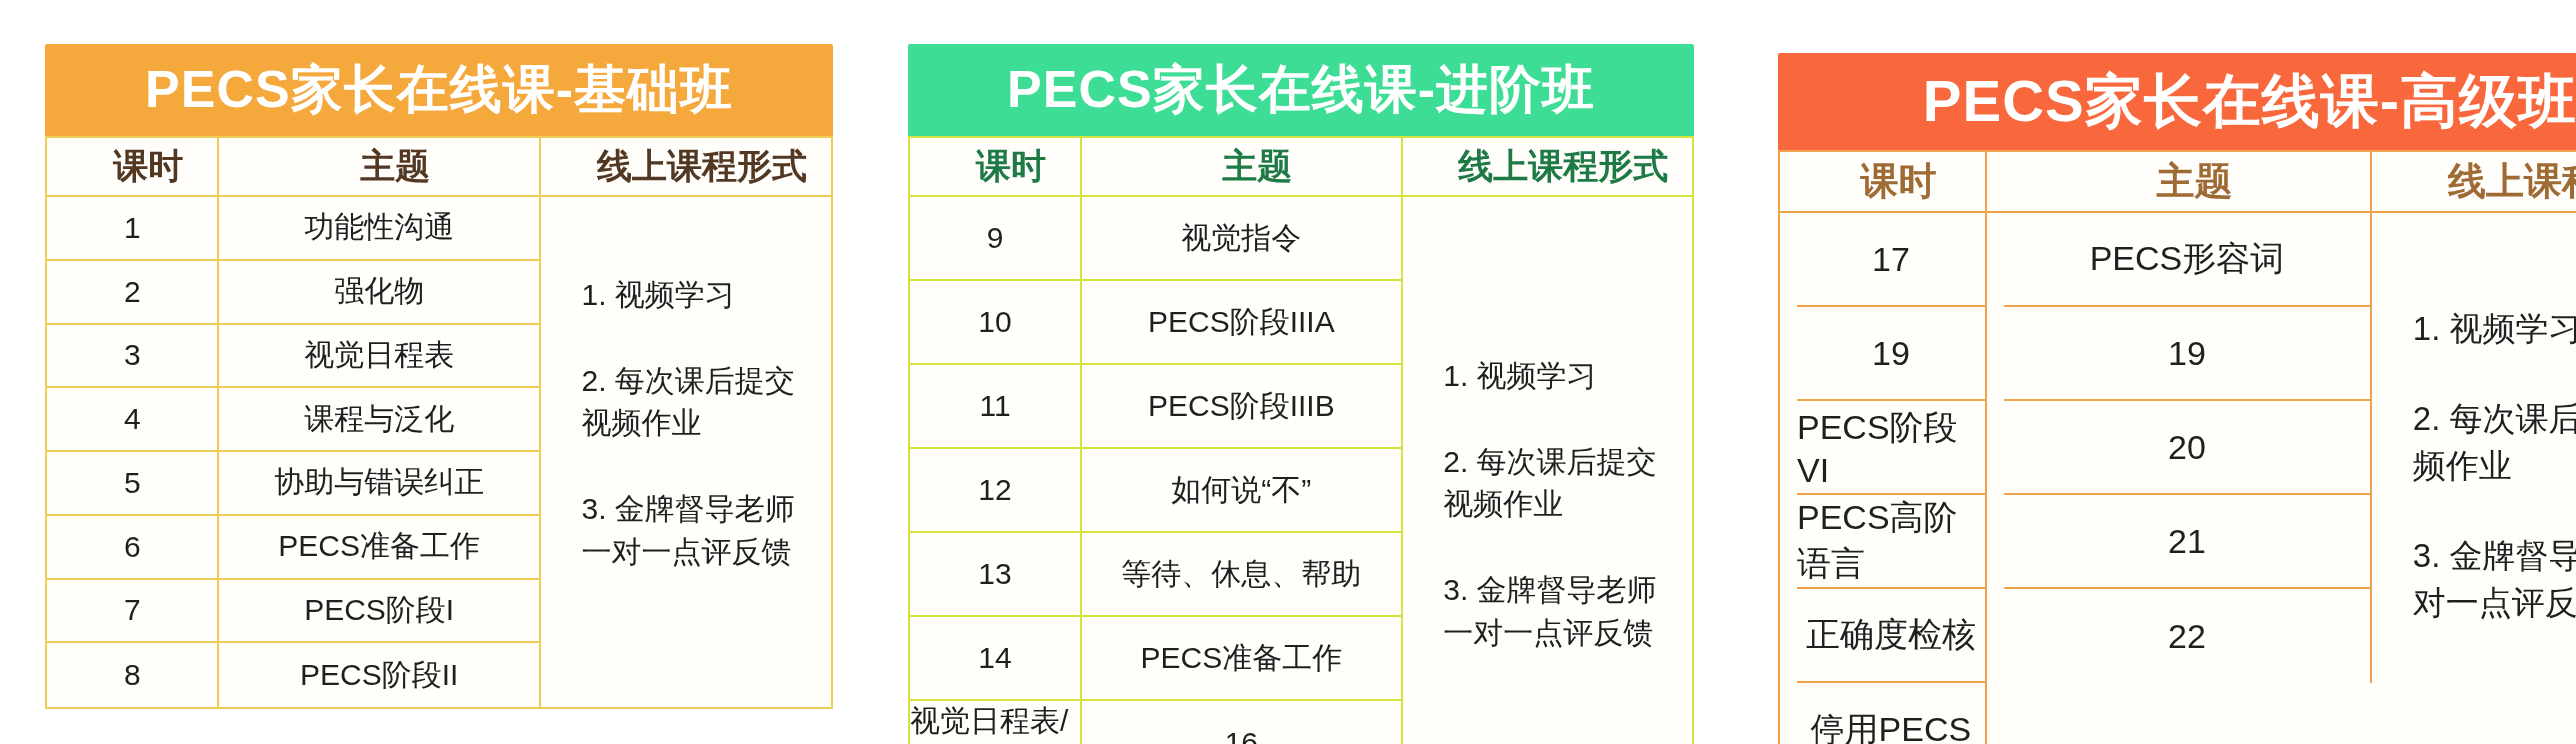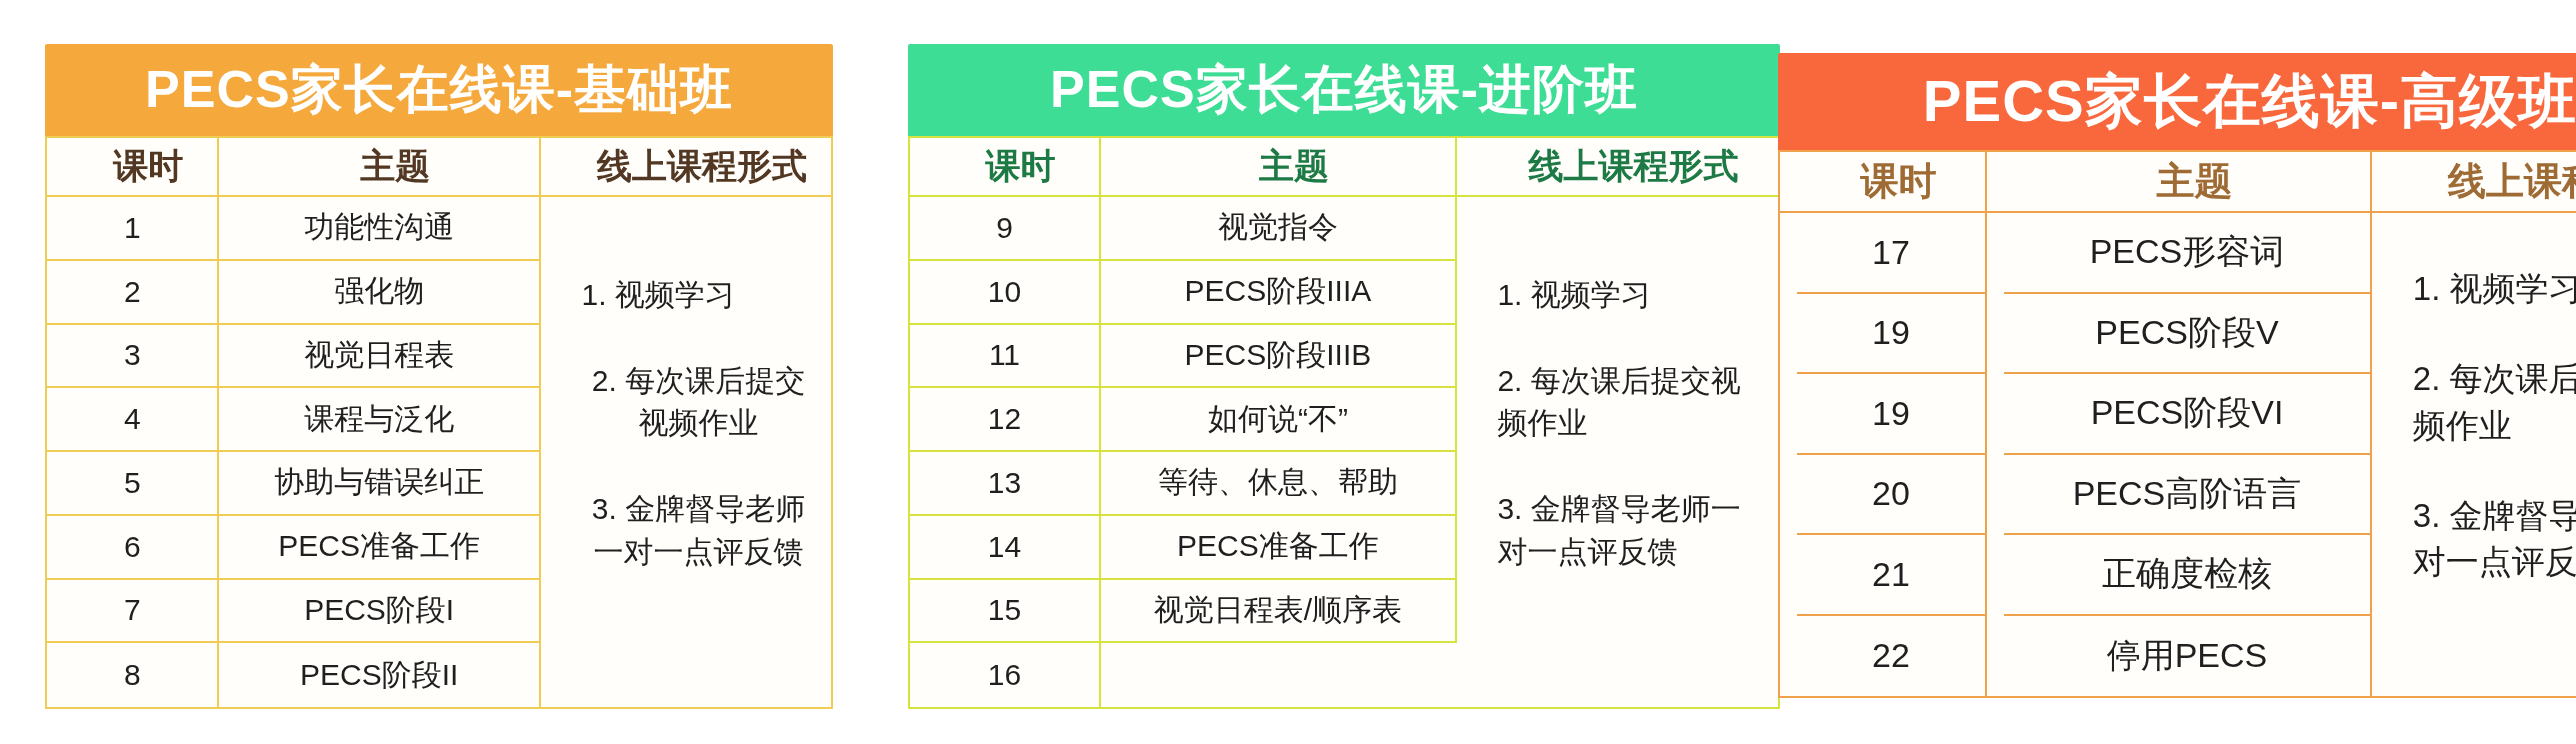--- a/index.html
+++ b/index.html
@@ -3,22 +3,22 @@
 <meta charset="utf-8">
 <style>
   html,body{margin:0;padding:0;}
   body{
     width:2755px;height:744px;position:relative;
     background:#ffffff;
     font-family:"Liberation Sans","DejaVu Sans",sans-serif;
     color:#222222;
   }
   .tbl{position:absolute;display:flex;flex-direction:column;}
-  .t-basic{left:45px;top:44px;width:788px;height:665px;text-align:center;}
-  .t-mid{left:908px;top:44px;width:872px;height:665px;}
+  .t-basic{left:45px;top:44px;width:788px;height:665px;}
+  .t-mid{left:908px;top:44px;width:786px;height:665px;}
   .t-adv{left:1778px;top:53px;width:944px;height:645px;}
 
   .hdr{
     flex:none;height:92px;display:flex;align-items:center;justify-content:center;
     background:var(--hdr);color:#ffffff;font-weight:bold;font-size:52px;
     letter-spacing:1px;border-radius:2.1px 2.1px 0 0;
   }
   .t-adv .hdr{height:97px;font-size:58px;}
 
   .grid{
@@ -109,21 +109,20 @@
     <div class="cell num">10</div>
     <div class="cell topic">PECS阶段IIIA</div>
     <div class="cell num">11</div>
     <div class="cell topic">PECS阶段IIIB</div>
     <div class="cell num">12</div>
     <div class="cell topic">如何说“不”</div>
     <div class="cell num">13</div>
     <div class="cell topic">等待、休息、帮助</div>
     <div class="cell num">14</div>
     <div class="cell topic">PECS准备工作</div>
-    <div class="cell num">15</div>
     <div class="cell topic">视觉日程表/顺序表</div>
     <div class="cell num nb">16</div>
   </div>
 </div>
 
 <div class="tbl t-adv" style="--hdr: #F8683C; --border: #F0A14B; --chc: #9F6B35;">
   <div class="hdr">PECS家长在线课-高级班</div>
   <div class="grid">
     <div class="cell ch c1">课时</div>
     <div class="cell ch c2">主题</div>
@@ -131,21 +130,20 @@
 
     <div class="cell format c3 span6">
       <p>1. 视频学习</p>
       <p>2. 每次课后提交视频作业</p>
       <p>3. 金牌督导老师一对一点评反馈</p>
     </div>
 
     <div class="cell num">17</div>
     <div class="cell topic">PECS形容词</div>
     <div class="cell num">19</div>
-    <div class="cell topic">PECS阶段V</div>
     <div class="cell num">19</div>
     <div class="cell topic">PECS阶段VI</div>
     <div class="cell num">20</div>
     <div class="cell topic">PECS高阶语言</div>
     <div class="cell num">21</div>
     <div class="cell topic">正确度检核</div>
     <div class="cell num nb">22</div>
     <div class="cell topic nb">停用PECS</div>
   </div>
 </div>

